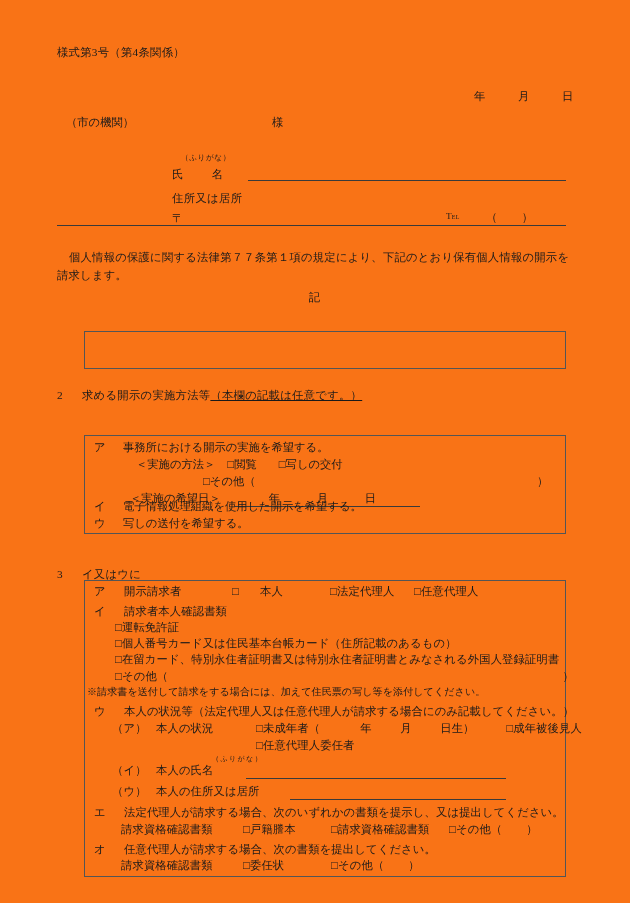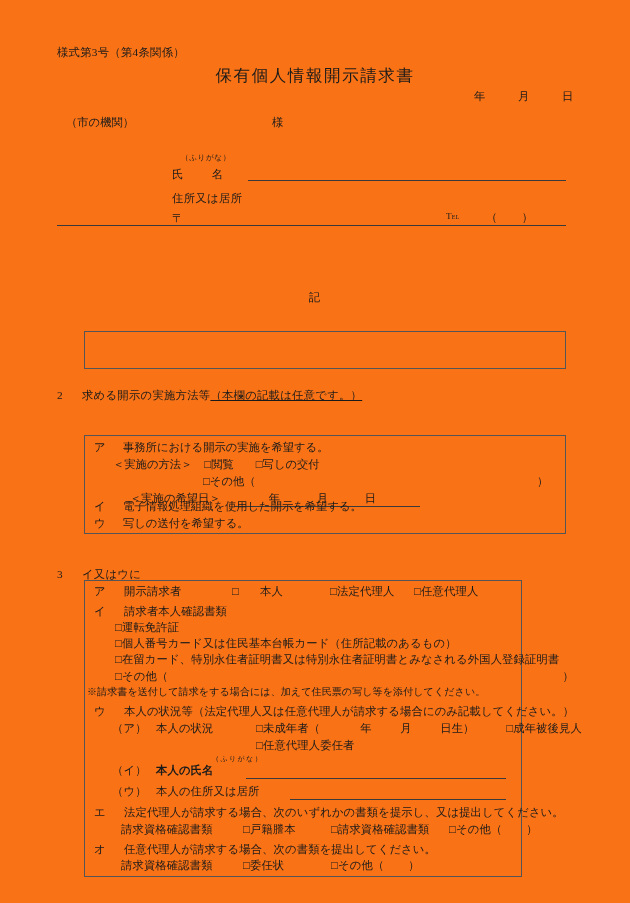--- a/index.html
+++ b/index.html
@@ -128,21 +128,21 @@
   }
   .sec2-box {
     left: 84px; top: 435px;
     width: 482px; height: 99px;
     border: 1px solid #555;
     box-sizing: border-box;
   }
 
   .l-a  { top: 3px;  left: 9px; }
   .l-a .lbl { display: inline-block; width: 29px; }
-  .l-b  { top: 20px; left: 28px; }
+  .l-b  { top: 20px; left: 51px; }
   .l-b .g1 { display: inline-block; width: 12px; }
   .l-b .g2 { display: inline-block; width: 22px; }
   .l-c  { top: 37px; left: 118px; }
   .l-c-paren { top: 37px; left: 452px; }
   .l-d  { top: 54px; left: 45px; }
   .rule-kibou {
     position: absolute;
     top: 70px; left: 150px;
     width: 185px;
     border-bottom: 1px solid #3a3a3a;
@@ -153,21 +153,21 @@
   .l-e .lbl { display: inline-block; width: 29px; }
   .l-f  { top: 79px; left: 9px; }
   .l-f .lbl { display: inline-block; width: 29px; }
 
   
   .sec3-head { left: 57px; top: 566px; letter-spacing: 0.3px; }
   .sec3-head .num { display: inline-block; width: 25px; }
 
   .sec3-table {
     left: 84px; top: 580px;
-    width: 438px;
+    width: 482px;
     border: 1px solid #555;
     border-collapse: collapse;
     box-sizing: border-box;
   }
   .sec3-table table { border-collapse: collapse; width: 100%; }
   .sec3-table td {
     border: 0;
     padding: 0;
     vertical-align: top;
   }
@@ -204,21 +204,20 @@
   .r-d .sub { display: block; padding-left: 27px; }
   .r-d .g3 { display: inline-block; width: 24px; }
 </style>
 </head>
 <body>
 
 <div id="page">
 
   <div class="abs form-no nowrap">様式第3号（第4条関係）</div>
 
-  <div class="abs doc-title nowrap">保有個人情報開示請求書</div>
 
   <div class="abs date-line nowrap">
     <span class="date-y">年</span><span class="date-m">月</span><span class="date-d">日</span>
   </div>
 
   <div class="abs agency-row nowrap">（市の機関）</div>
   <div class="abs agency-sama nowrap">様</div>
 
   <div class="abs furigana-name nowrap">（ふりがな）</div>
 
@@ -229,20 +228,21 @@
 
   <div class="abs label-jusho nowrap">住所又は居所</div>
   <div class="abs label-postal nowrap">〒</div>
   <div class="abs rule-addr"></div>
 
   <div class="abs tel-label nowrap">Tel</div>
   <div class="abs tel-paren nowrap">
     <span>（</span><span class="gap"></span><span>）</span>
   </div>
 
+  <div class="abs para">個人情報の保護に関する法律第７７条第１項の規定により、下記のとおり保有個人情報の開示を請求します。</div>
   <div class="abs ki nowrap">記</div>
 
   <div class="abs sec1-box"></div>
 
   <div class="abs sec2-head nowrap">
     <span class="num item-num">2</span><span>求める開示の実施方法等</span><span class="ul">（本欄の記載は任意です。）</span>
   </div>
 
   <div class="abs sec2-box">
     <div class="abs l-a nowrap">
@@ -301,21 +301,21 @@
       <tr>
         <td class="rowsep">
           <div class="r-c">
             <div class="nowrap"><span class="hdr">ウ</span><span>本人の状況等（法定代理人又は任意代理人が請求する場合にのみ記載してください。）</span></div>
             <span class="sub nowrap">
               <span class="kana">（ア）</span><span style="display:inline-block;width:100px;">本人の状況</span><span>□未成年者（</span><span class="ymd"></span><span class="ymd">年</span><span class="ymd">月</span><span style="display:inline-block;width:66px;">日生）</span><span>□成年被後見人</span>
             </span>
             <span class="sub nowrap" style="padding-left:162px;">□任意代理人委任者</span>
             <span class="furi-small nowrap">（ふりがな）</span>
             <span class="sub nowrap">
-              <span class="kana">（イ）</span><span style="display:inline-block;width:90px;font-weight:bold;">本人の氏名</span><span class="rule-inline" style="width:260px;"></span>
+              <span class="kana">（イ）</span><span style="display:inline-block;width:90px;">本人の氏名</span><span class="rule-inline" style="width:260px;"></span>
             </span>
             <span class="sub nowrap" style="padding-top:4px;">
               <span class="kana">（ウ）</span><span style="display:inline-block;width:134px;">本人の住所又は居所</span><span class="rule-inline" style="width:216px;"></span>
             </span>
           </div>
         </td>
       </tr>
 
       <tr>
         <td class="rowsep">

